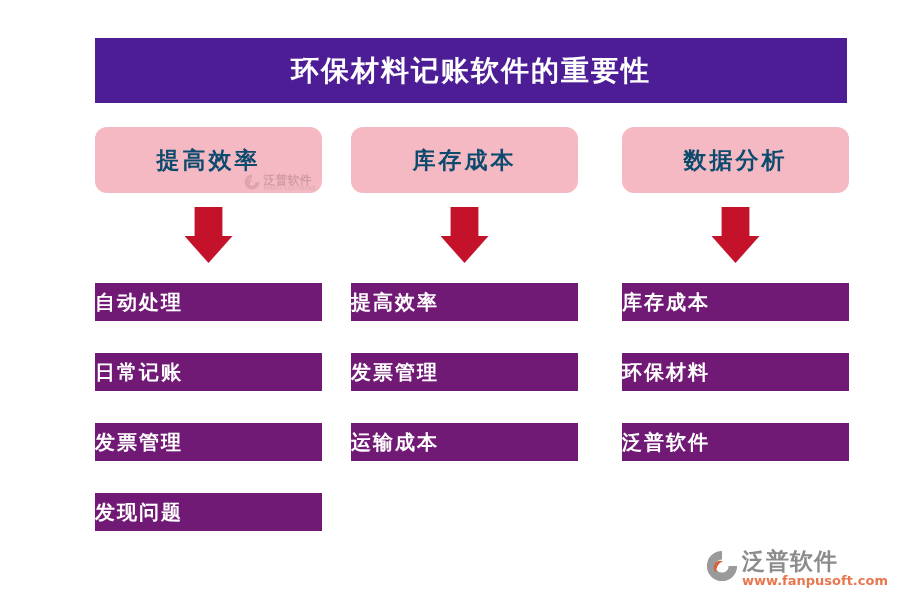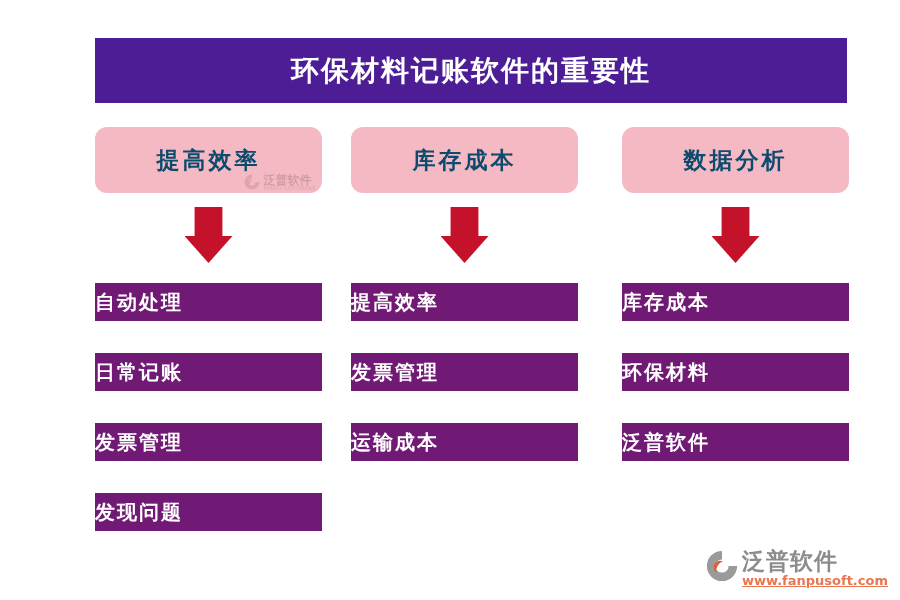--- a/index.html
+++ b/index.html
@@ -100,21 +100,20 @@
   .footer-logo svg { width: 34px; height: 36px; margin-right: 3px; }
   .footer-logo .fl-text { display: flex; flex-direction: column; }
   .footer-logo .fl-name {
     font-size: 23px; font-weight: bold; color: #8c8c8c;
     letter-spacing: 1px; line-height: 1.1;
   }
   .footer-logo .fl-url {
     font-size: 13px; font-weight: bold; color: #e8764f;
     font-family: "DejaVu Sans", sans-serif;
     line-height: 1.1;
-    text-decoration: underline;
   }
 </style>
 </head>
 <body>
 
 <div class="canvas">
 
   <div class="banner">
     <div class="title">环保材料记账软件的重要性</div>
   </div>

